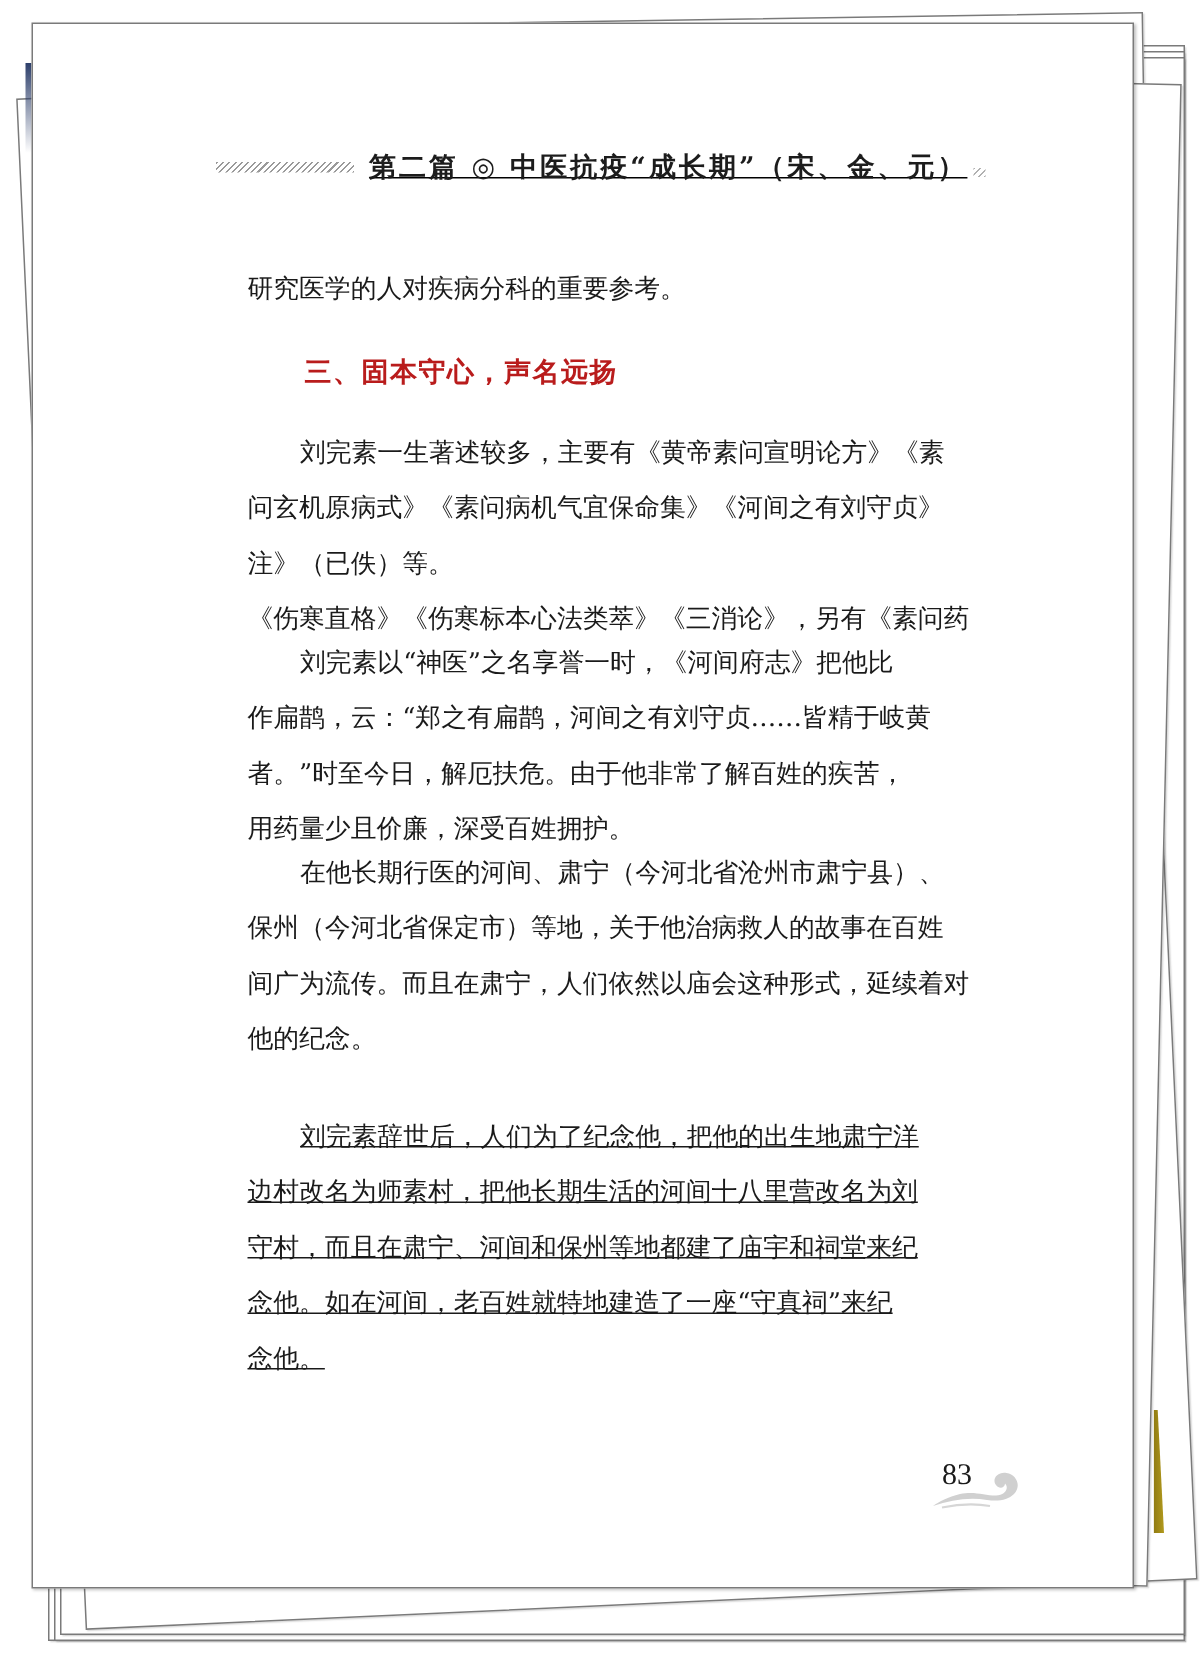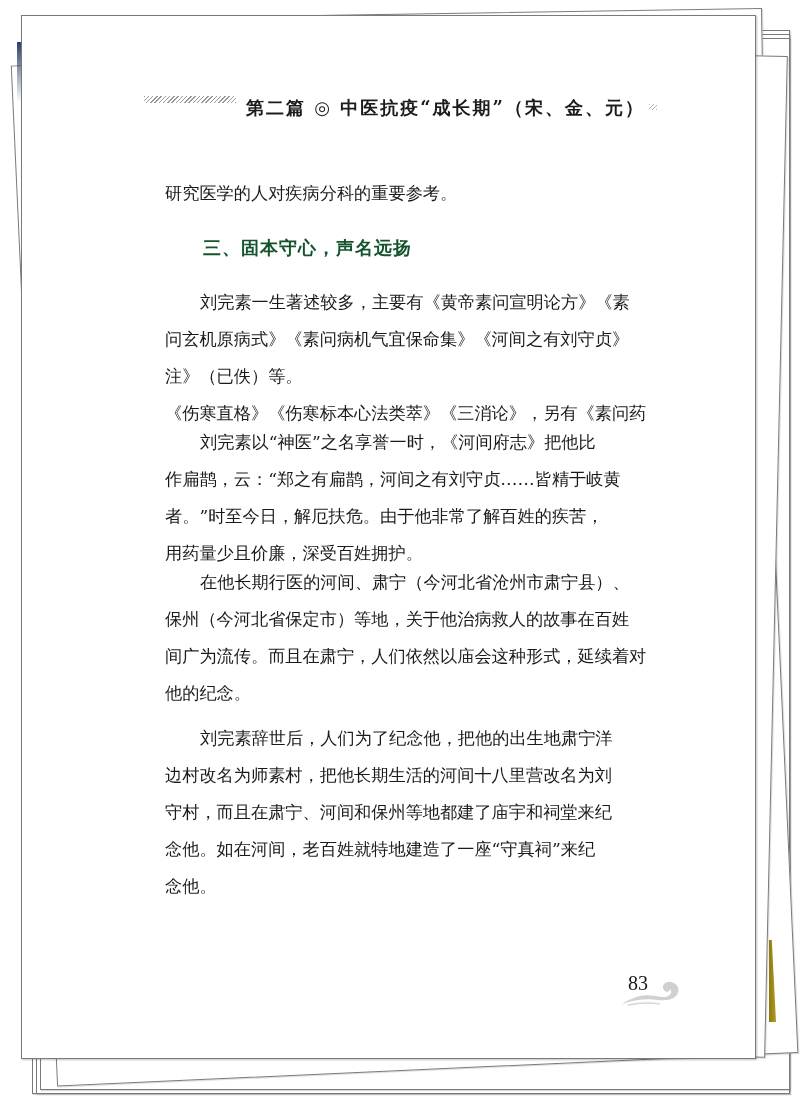--- a/index.html
+++ b/index.html
@@ -33,21 +33,21 @@
   
   .page {
     position: absolute; left: 21px; top: 15px; width: 733px; height: 1042px;
     background: #ffffff;
     border: 1px solid #7a7a7a;
     box-shadow: 1px 1px 2px rgba(0,0,0,0.25);
   }
 
   .running-head {
     position: absolute; left: 144px; top: 96px; width: 530px; height: 30px;
-    display: flex; align-items: flex-start;
+    display: flex; align-items: center; text-decoration: underline;
   }
   .hatch {
     width: 92px; height: 7px; margin-right: 10px;
     background: repeating-linear-gradient(135deg, #9a9a9a 0 1px, #ffffff 1px 3px);
   }
   .head-title {
     font-family: "DejaVu Serif", serif;
     font-weight: bold;
     font-size: 18px;
     color: #1c1c1c;
@@ -64,28 +64,28 @@
     font-family: "DejaVu Serif", serif;
     font-size: 17.2px;
     color: #1a1a1a;
   }
   .line { height: 37px; line-height: 37px; white-space: nowrap; }
 
   .lead-line { top: 175px; }
   .section-title {
     position: absolute; left: 203px; top: 236px;
     font-family: "DejaVu Sans", sans-serif;
-    font-weight: bold; font-size: 18px; color: #14532d;
+    font-weight: bold; font-size: 18px; color: #b91c1c;
     letter-spacing: 1px; white-space: nowrap;
   }
 
   .p1 { top: 284px; }
   .p2 { top: 424px; }
   .p3 { top: 564px; }
-  .p4 { top: 720px; }
+  .p4 { top: 740px; text-decoration: underline; }
 
   .indent { padding-left: 35px; }
 
   .page-number {
     position: absolute; left: 628px; top: 972px;
     font-family: "Liberation Serif", serif;
     font-size: 20px; color: #1a1a1a;
   }
   .cloud-icon { position: absolute; left: 620px; top: 978px; width: 62px; height: 30px; }
 </style>

